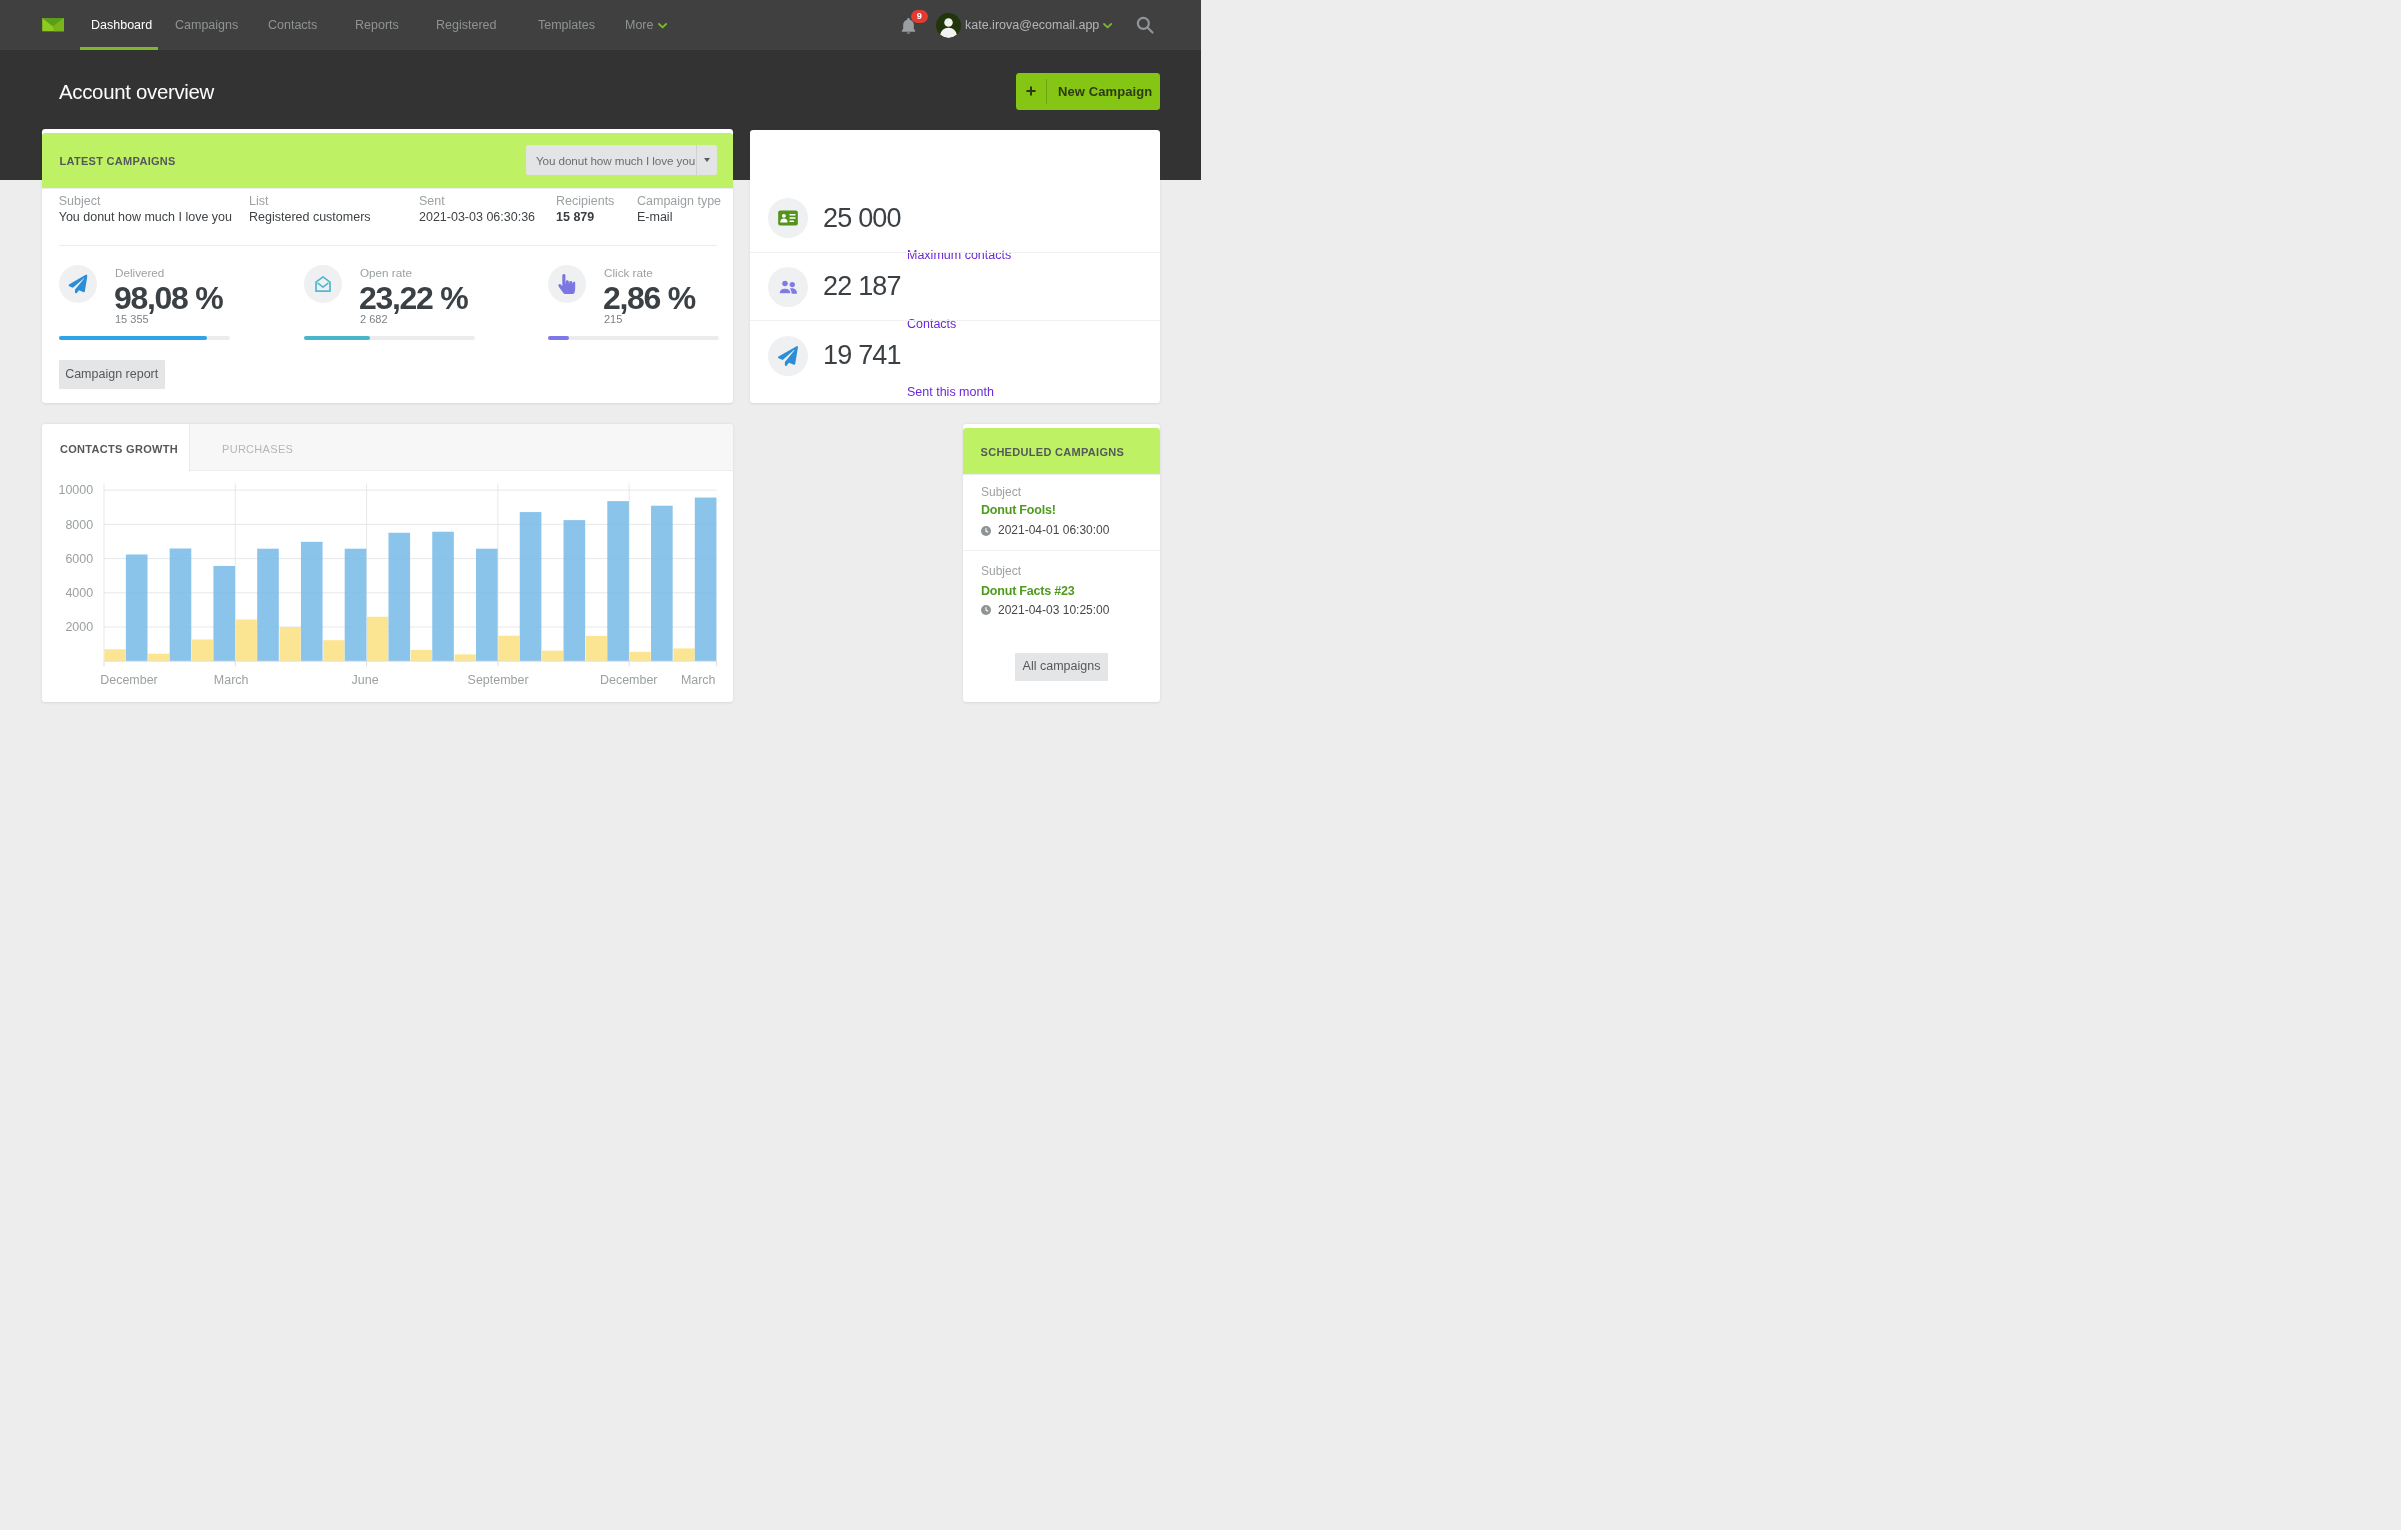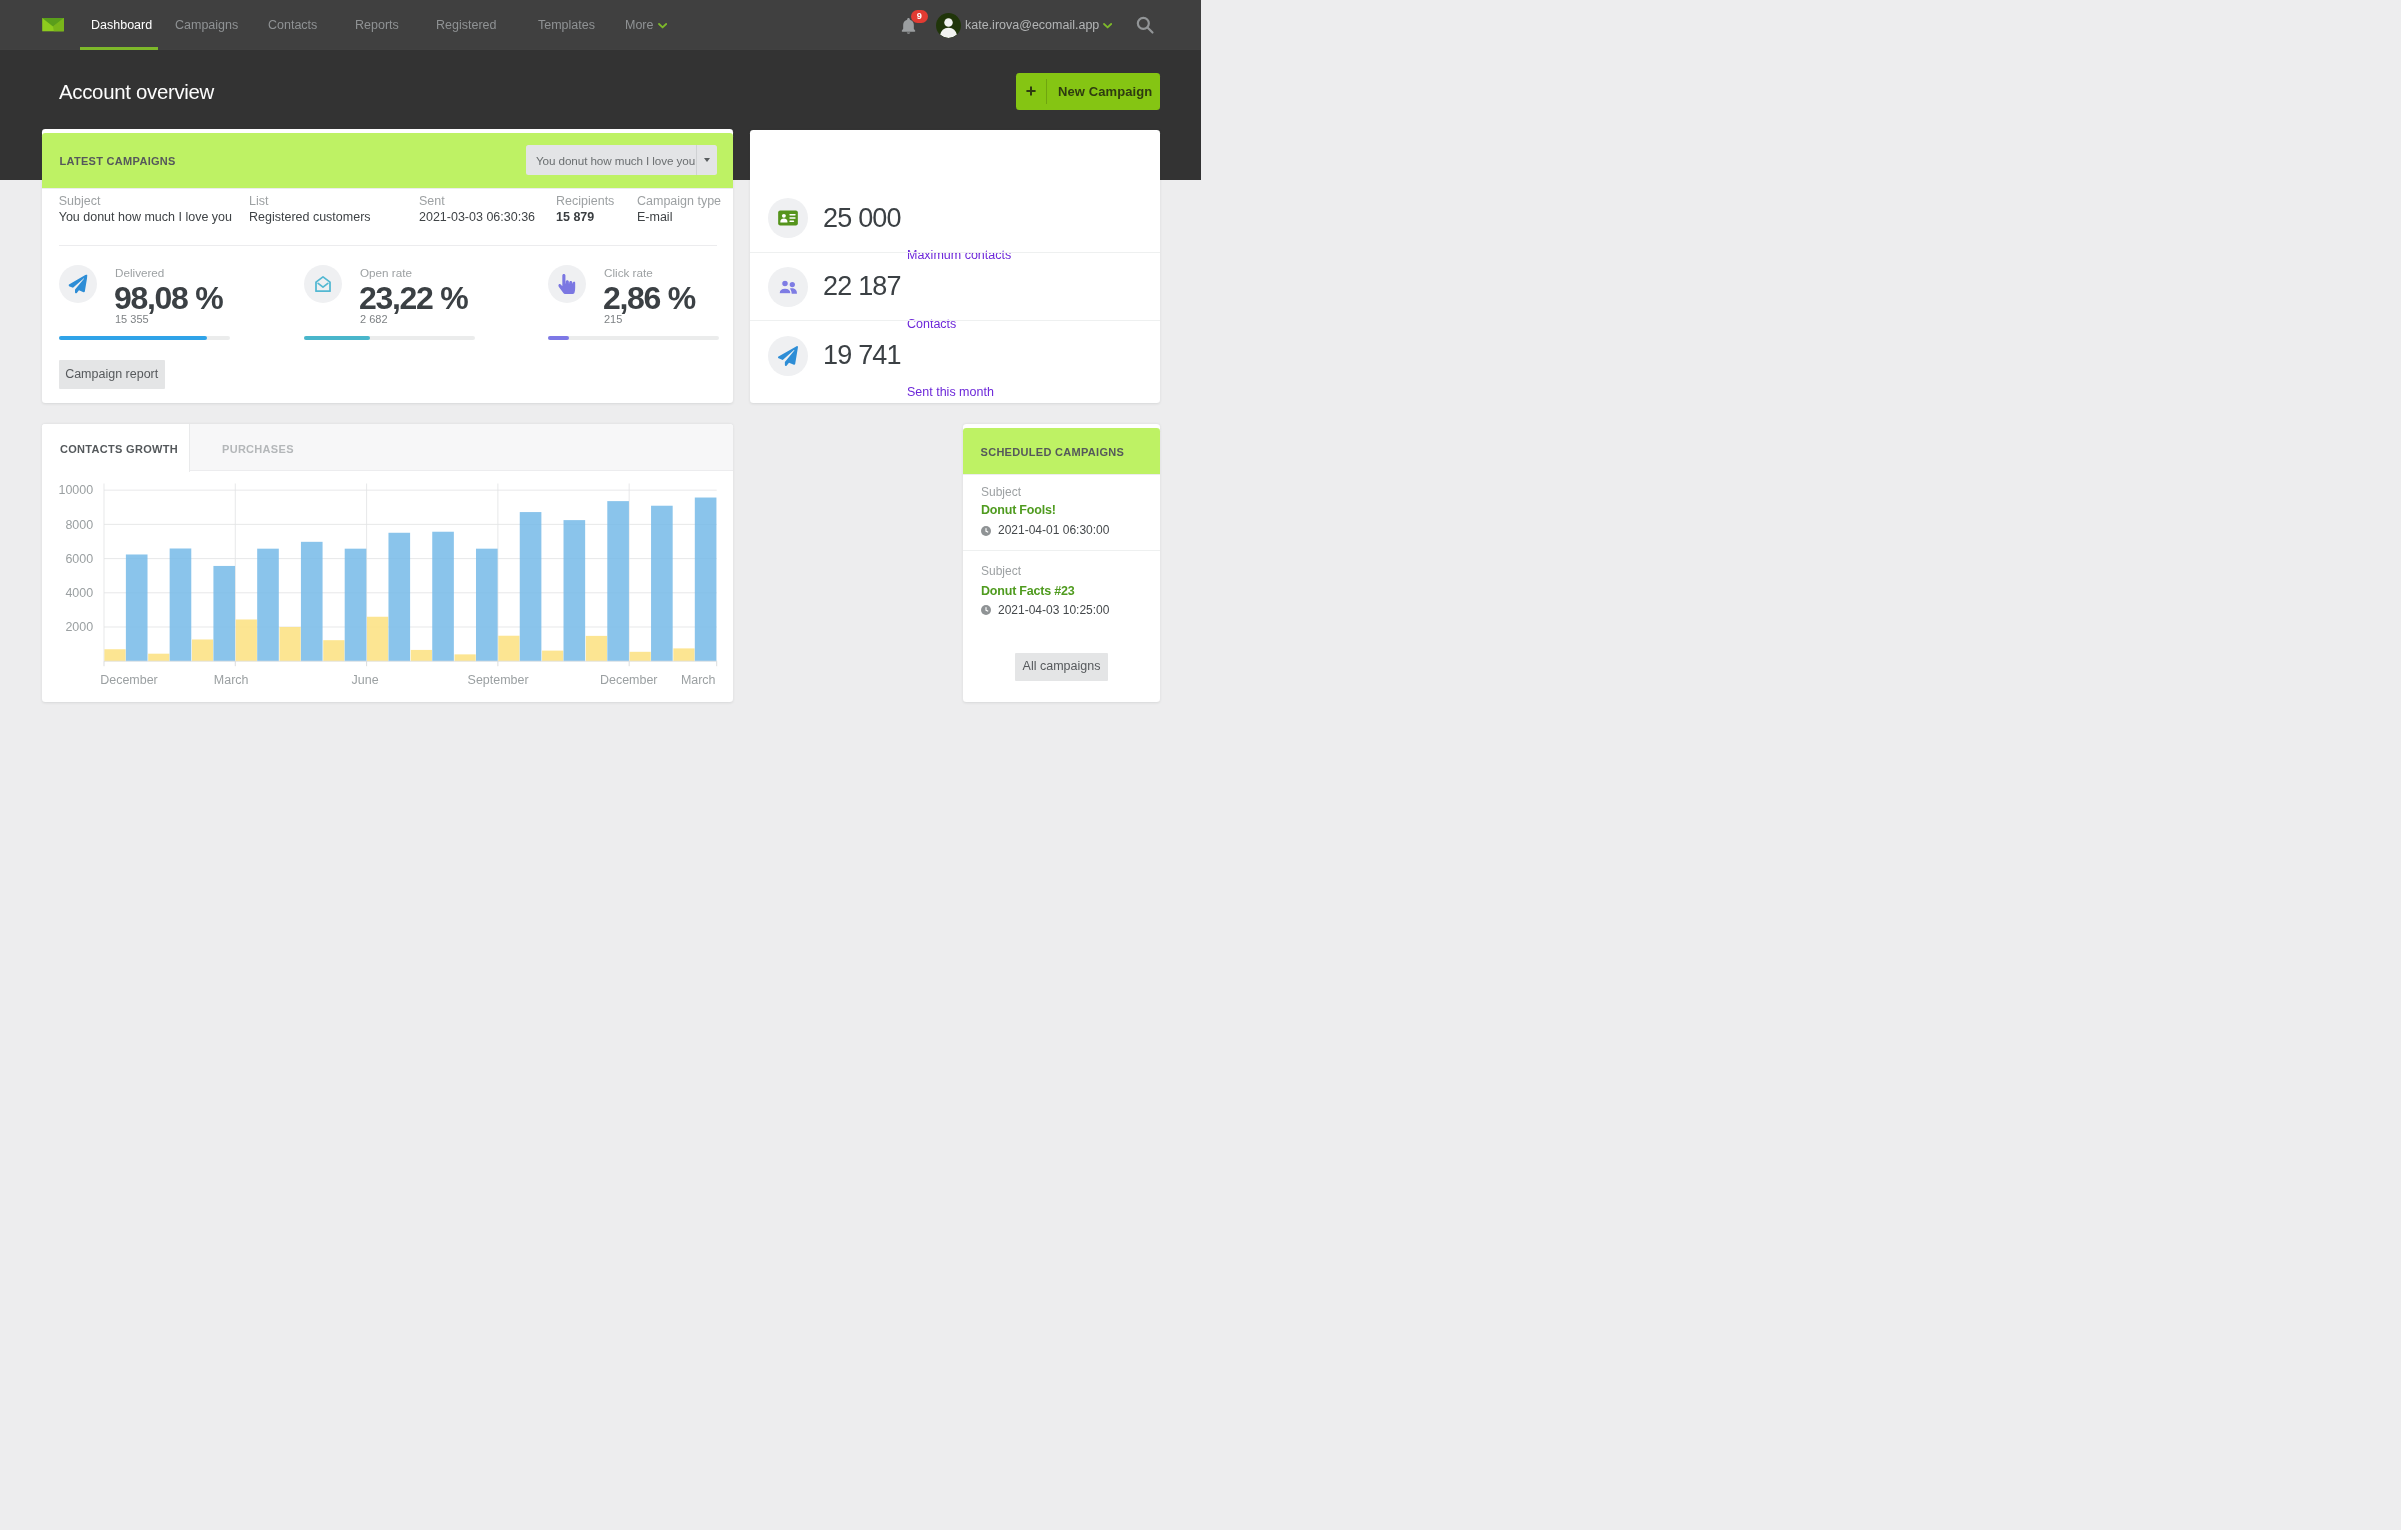--- a/index.html
+++ b/index.html
@@ -65,21 +65,21 @@
   .a-circle { position:absolute; left:17.5px; width:40px; height:40px; border-radius:50%; background:#eff0f2; }
   .a-circle svg { position:absolute; left:50%; top:50%; transform:translate(-50%,-50%); }
   .a-num { position:absolute; left:73px; font-size:27px; font-weight:normal; color:#3b4044; letter-spacing:-0.8px; white-space:nowrap; }
   .a-lbl { position:absolute; left:157px; font-size:12.5px; color:#6d28d9; white-space:nowrap;margin-top:32px; }
 
   
   #card-growth { left:42px; top:424px; width:691px; height:278px; }
   #card-growth .tab-band { position:absolute; left:0; top:0; width:100%; height:47px; background:#f7f7f8; border-bottom:0.8px solid #ececee; border-radius:3.3px 3.3px 0 0; }
   #card-growth .tab-active { position:absolute; left:0; top:0; width:148px; height:48px; background:#fff; border-right:0.8px solid #e9eaeb; border-radius:3.3px 0 0 0; }
   .tab-lbl1 { position:absolute; left:18px; top:19px; font-size:11px; font-weight:bold; color:#54585b; letter-spacing:0.3px; }
-  .tab-lbl2 { position:absolute; left:168px; top:19px; font-size:11px; font-weight:bold; color:#b4b7b9; letter-spacing:0.3px; cursor:pointer;padding-left:12px; }
+  .tab-lbl2 { position:absolute; left:168px; top:19px; font-size:11px; font-weight:normal; color:#b4b7b9; letter-spacing:0.3px; cursor:pointer;padding-left:12px; }
   #growth-chart { position:absolute; left:0; top:0; }
 
   
   #card-devices { left:750px; top:424px; width:197px; height:278px; }
   #card-devices .card-head { height:47px; }
   #card-devices .card-title { top:17.5px; }
   #devices-donut { position:absolute; left:0; top:0; }
   .leg-rule { position:absolute; left:0; top:197px; width:100%; border-top:0.8px solid #eef0f0; }
   .leg-vrule { position:absolute; left:98px; top:197px; height:82px; border-left:0.8px solid #eef0f0; }
   .leg-cell-label { position:absolute; font-size:11.7px; color:#9da1a3; }

